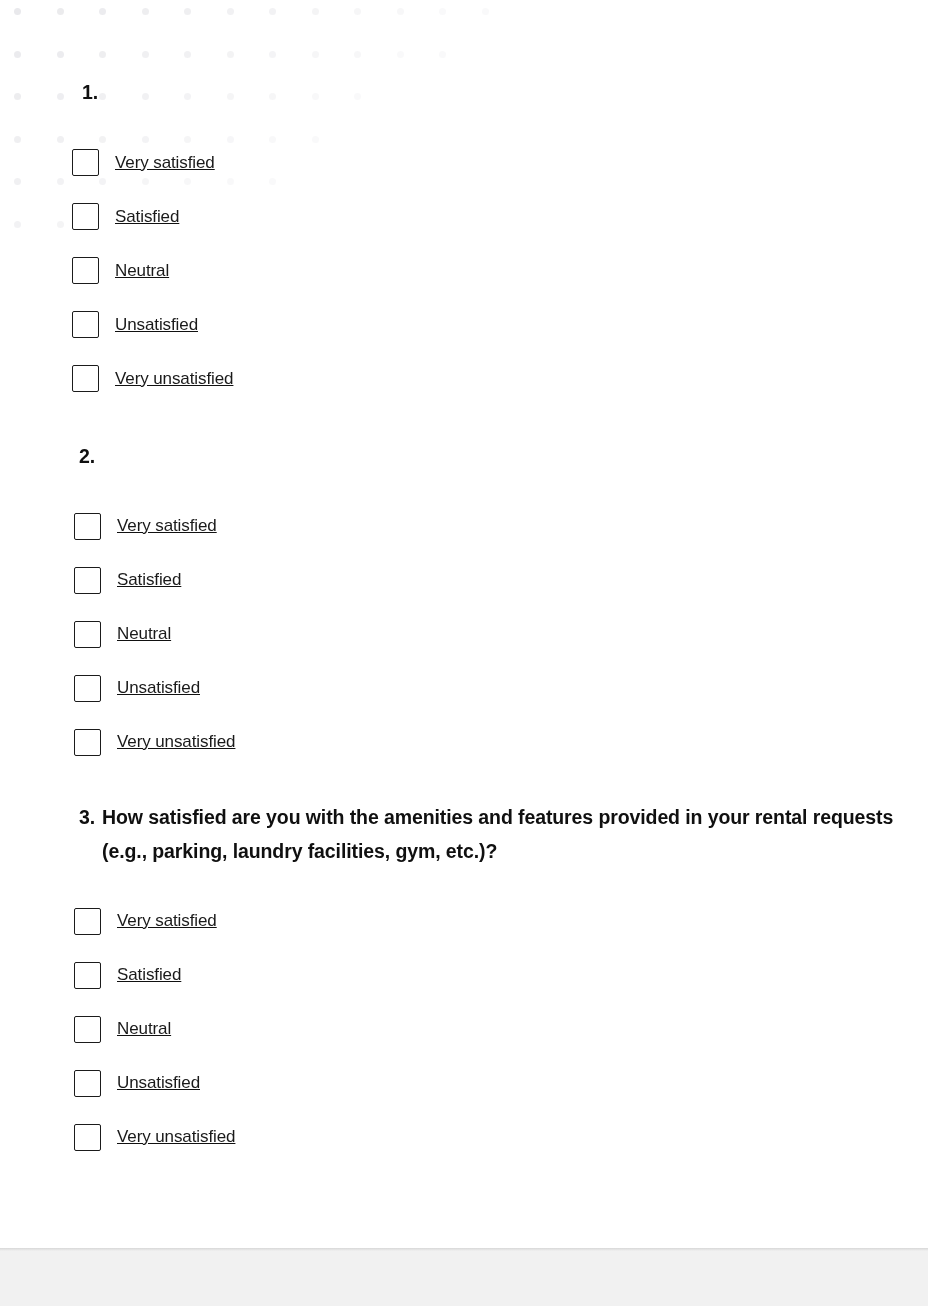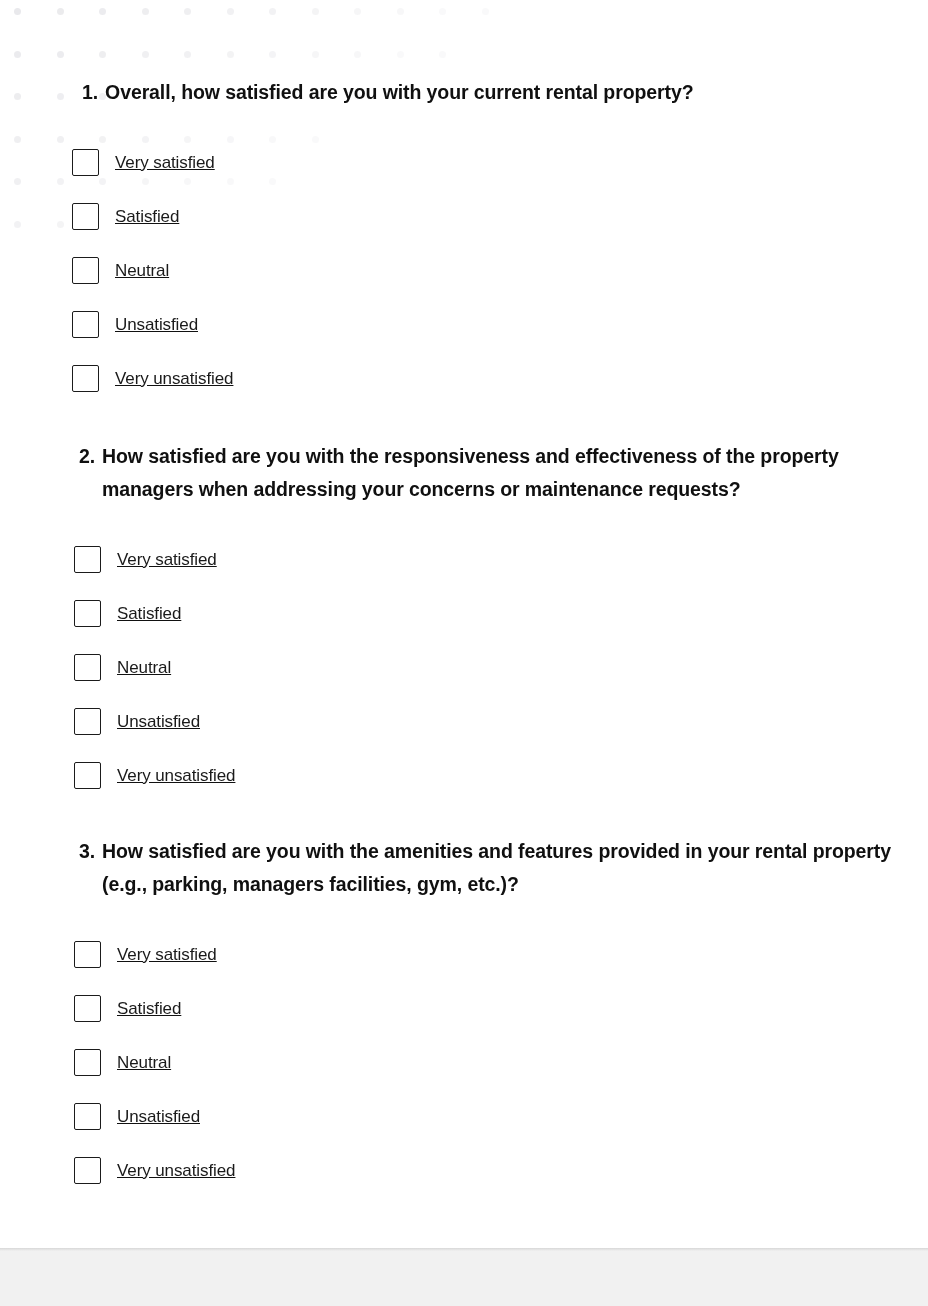--- a/index.html
+++ b/index.html
@@ -187,21 +187,20 @@
     <span class="dot" style="left: 255px; top: 170px; background: rgb(233, 233, 236); opacity: 0.25;"></span>
     <span class="dot" style="left: 0px; top: 212.5px; background: rgb(233, 233, 236); opacity: 0.583333;"></span>
     <span class="dot" style="left: 42.5px; top: 212.5px; background: rgb(233, 233, 236); opacity: 0.511905;"></span>
   </div>
 
 <div class="page">
 
   <div class="question-block q1">
     <div class="q-wrap">
       <span class="q-number">1.</span>
-      <span class="q-text">Overall, how satisfied are you with your current rental property?</span>
     </div>
     <div class="options">
       <div class="option-row">
         <span class="checkbox"></span>
         <span class="option-label">Very satisfied</span>
       </div>
       <div class="option-row">
         <span class="checkbox"></span>
         <span class="option-label">Satisfied</span>
       </div>
@@ -218,21 +217,20 @@
         <span class="option-label">Very unsatisfied</span>
       </div>
     </div>
   </div>
 
   <div class="gap-after-q1"></div>
 
   <div class="question-block q2">
     <div class="q-wrap">
       <span class="q-number">2.</span>
-      <span class="q-text">How satisfied are you with the responsiveness and effectiveness of the property managers when addressing your concerns or maintenance requests?</span>
     </div>
     <div class="options">
       <div class="option-row">
         <span class="checkbox"></span>
         <span class="option-label">Very satisfied</span>
       </div>
       <div class="option-row">
         <span class="checkbox"></span>
         <span class="option-label">Satisfied</span>
       </div>
@@ -249,21 +247,21 @@
         <span class="option-label">Very unsatisfied</span>
       </div>
     </div>
   </div>
 
   <div class="gap-after-q2"></div>
 
   <div class="question-block q3">
     <div class="q-wrap">
       <span class="q-number">3.</span>
-      <span class="q-text">How satisfied are you with the amenities and features provided in your rental property (e.g., parking, managers facilities, gym, etc.)?</span>
+      <span class="q-text">How satisfied are you with the amenities and features provided in your rental requests (e.g., parking, laundry facilities, gym, etc.)?</span>
     </div>
     <div class="options">
       <div class="option-row">
         <span class="checkbox"></span>
         <span class="option-label">Very satisfied</span>
       </div>
       <div class="option-row">
         <span class="checkbox"></span>
         <span class="option-label">Satisfied</span>
       </div>

